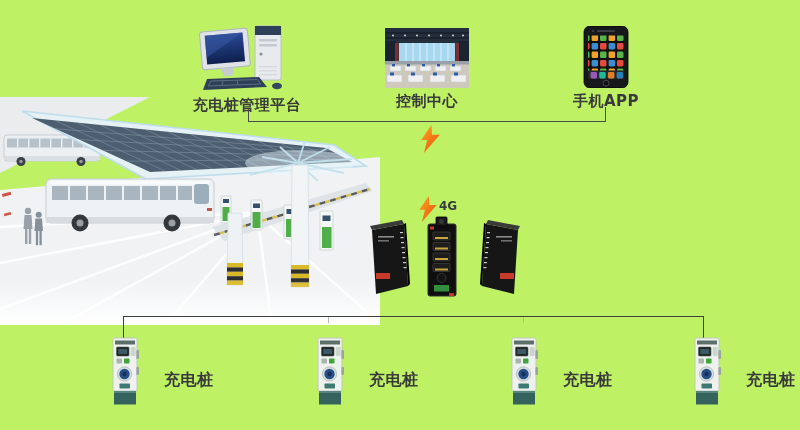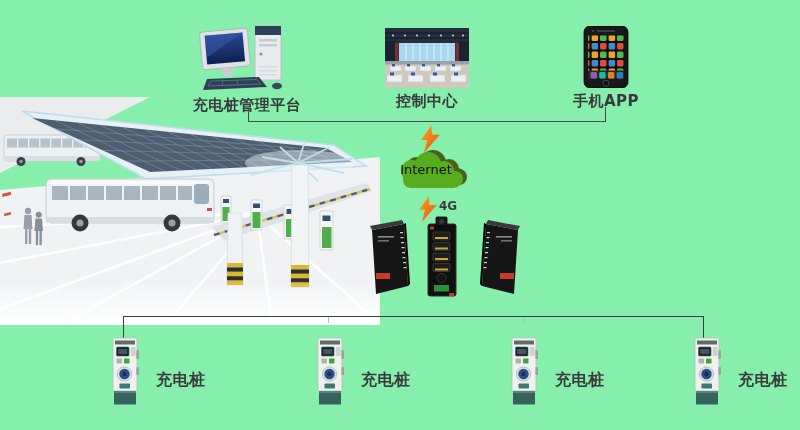--- a/index.html
+++ b/index.html
@@ -1,32 +1,32 @@
 <!DOCTYPE html>
 <html><head>
 <meta charset="utf-8">
 <style>
   html,body{margin:0;padding:0;background:#fff;}
-  .stage{position:relative;width:800px;height:430px;background:#86efac;overflow:hidden;
+  .stage{position:relative;width:800px;height:430px;background:#bef264;overflow:hidden;
          font-family:"DejaVu Sans","Liberation Sans",sans-serif;}
   .abs{position:absolute;}
   .node{position:absolute;display:flex;flex-direction:column;align-items:center;}
   .node .lbl{margin-top:4px;}
   .lbl{color:#3a3a3a;font-weight:700;font-size:15px;text-align:center;letter-spacing:.5px;white-space:nowrap;}
   .vline{position:absolute;width:1px;background:#4a4a4a;}
   .hline{position:absolute;height:1px;background:#4a4a4a;}
   .tick{position:absolute;width:1px;background:#b3b9be;}
   .cloud-wrap{position:absolute;left:391px;top:147px;width:78px;height:52px;}
   .cloud-text{position:absolute;left:0;top:15px;width:70px;text-align:center;
               font-size:13px;color:#101010;font-weight:400;}
   .fourg{position:absolute;left:439px;top:199px;font-size:12px;font-weight:700;color:#3c3c3c;}
   .router-label{position:absolute;left:334px;top:298px;width:220px;text-align:center;
                 font-size:15px;font-weight:700;color:#333;white-space:nowrap;}
   .router-brand{color:#e60012;}
-  .pile-group{position:absolute;display:flex;align-items:center;gap:16px;}
+  .pile-group{position:absolute;display:flex;align-items:center;gap:24px;}
   .pile-group .lbl{font-size:16px;margin-top:18px;}
   svg{display:block;}
 </style>
 </head>
 <body>
 
 <div class="stage">
 
   <svg aria-hidden="true" style="position:absolute;width:0;height:0" xmlns="http://www.w3.org/2000/svg">
     <defs>
@@ -414,26 +414,20 @@
   </div>
 
   <div class="vline" style="left:248px;top:109px;height:13px"></div>
   <div class="hline" style="left:248px;top:121px;width:358px"></div>
   <div class="vline" style="left:605px;top:107px;height:15px"></div>
 
   <svg class="abs" style="left:420px;top:125px" width="21" height="28">
       <use href="#sym-bolt"></use>
     </svg>
 
-  <div class="cloud-wrap">
-    <svg width="78" height="52">
-        <use href="#sym-cloud"></use>
-      </svg>
-    <div class="cloud-text">Internet</div>
-  </div>
 
   <svg class="abs" style="left:418px;top:196px" width="20" height="26">
       <use href="#sym-bolt"></use>
     </svg>
   <div class="fourg">4G</div>
 
   <svg class="abs" style="left:366px;top:216px" width="158" height="84">
       <use href="#sym-router"></use>
     </svg>
 

